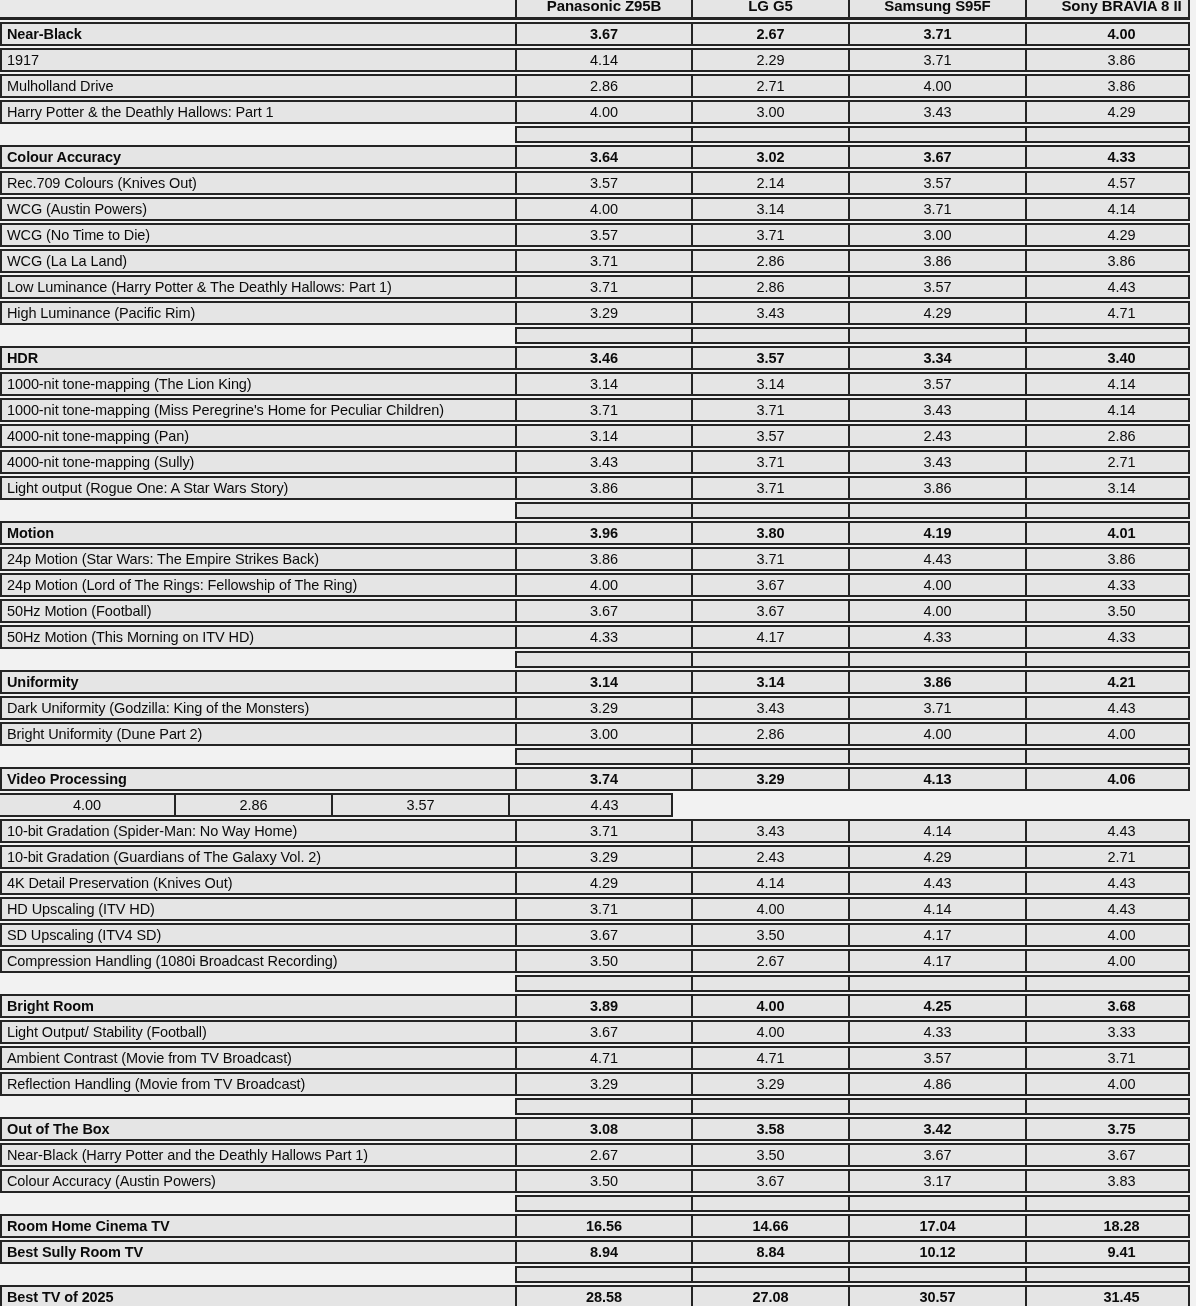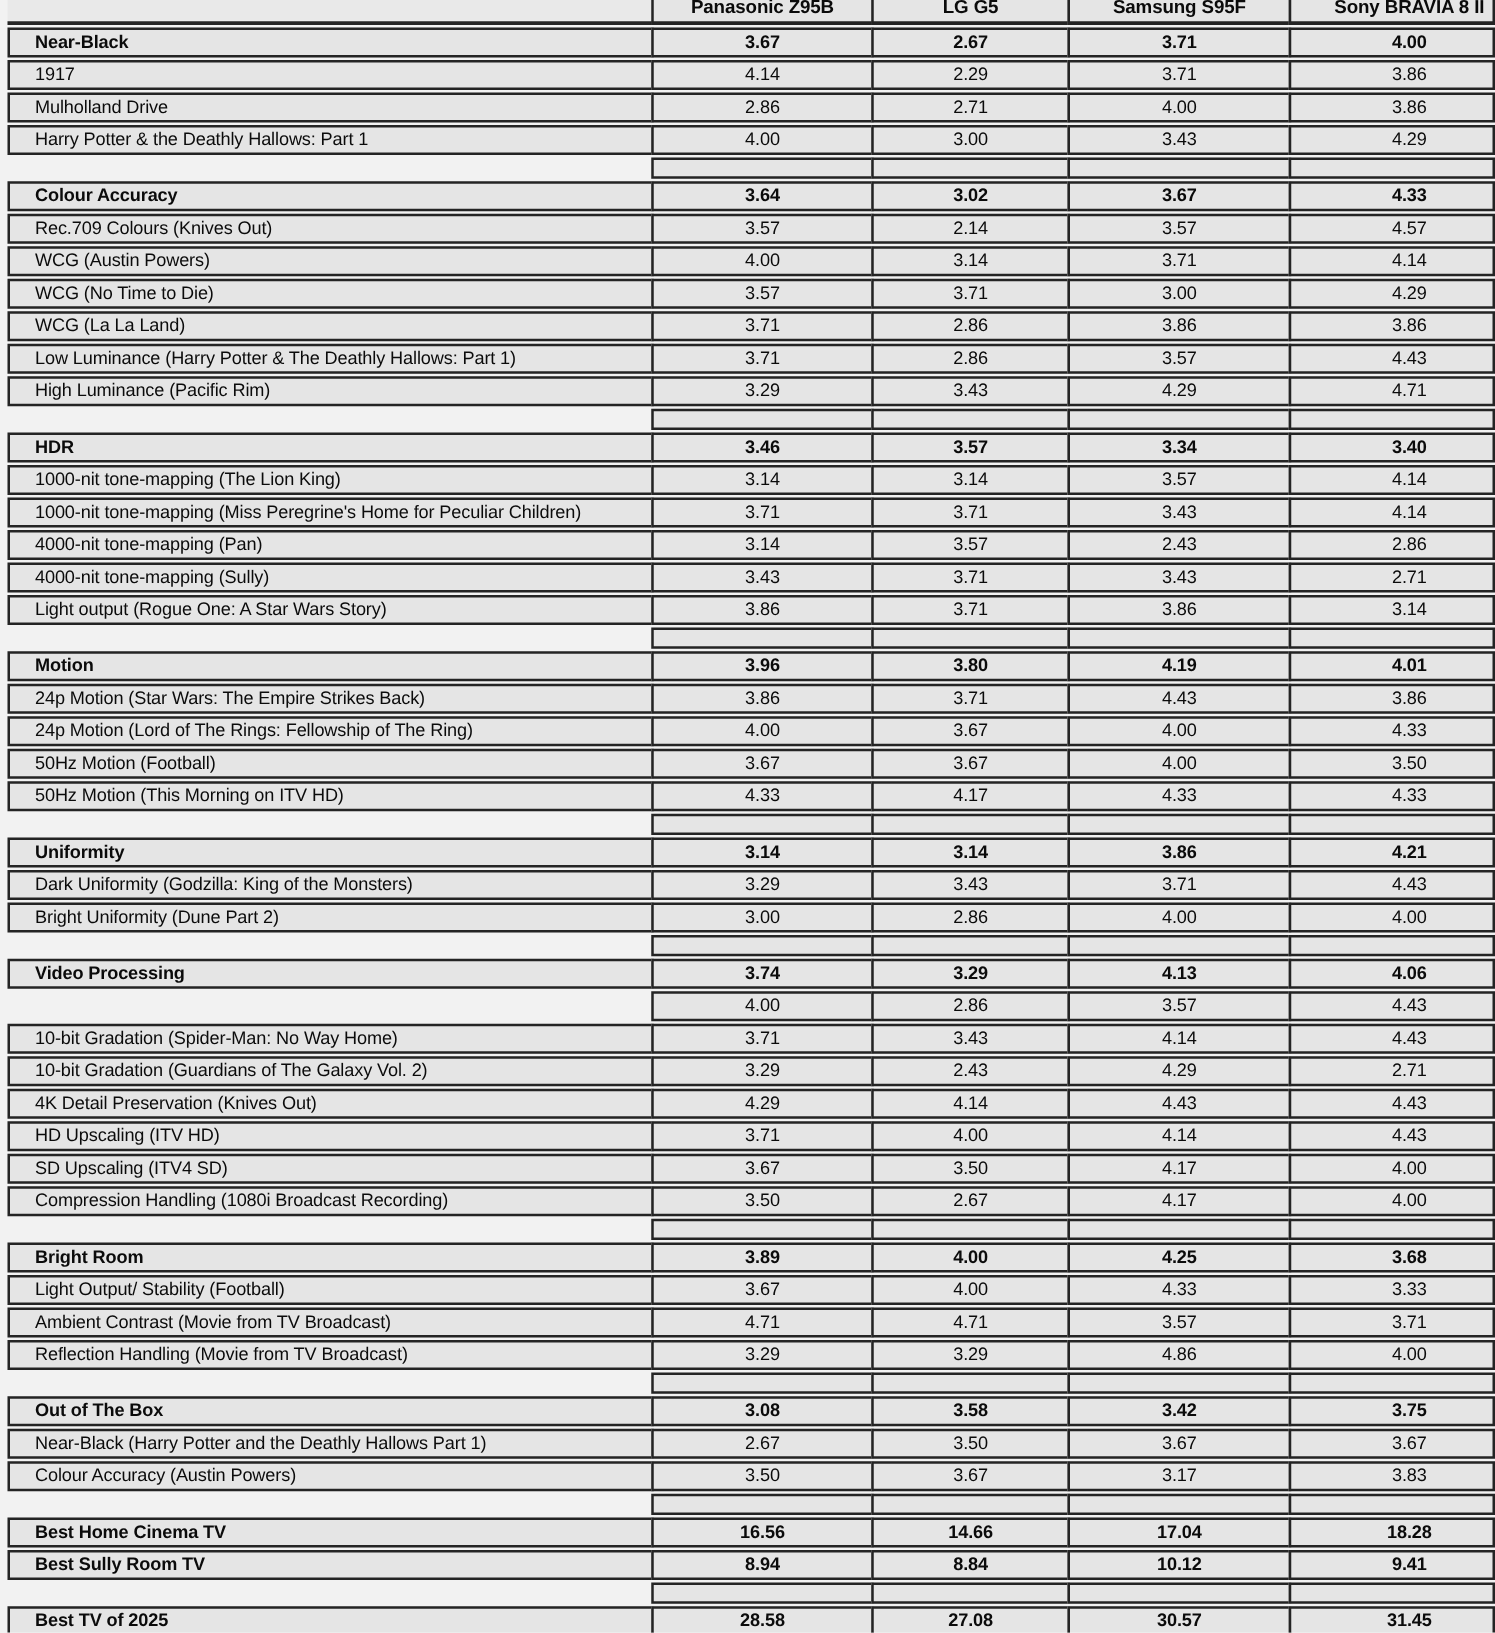--- a/index.html
+++ b/index.html
@@ -4,35 +4,35 @@
 <style>
   html, body { margin: 0; padding: 0; }
   body {
     width: 1196px; height: 1306px; overflow: hidden;
     background: #f2f2f2;
     font-family: "Liberation Sans", sans-serif;
     color: #0b0b0b;
   }
   #grid { position: relative; width: 1196px; }
 
-  .row { display: flex; height: 24px; margin-top: 2px; justify-content: flex-end; }
+  .row { display: flex; height: 24px; margin-top: 2px; }
   .row.header { height: 20px; margin-top: 0; }
   .row.spacer { height: 17px; }
 
   .cell {
     box-sizing: border-box;
     background: #e5e5e5;
     border: 2px solid #242424;
     display: flex; align-items: center;
     overflow: hidden;
     font-size: 14.5px;
     letter-spacing: -0.1px;
     white-space: nowrap;
   }
-  .lab { width: 517px; padding-left: 20px; }
+  .lab { width: 517px; padding-left: 5px; }
   .val { justify-content: center; }
   .c0 { width: 178px; margin-left: -2px; }
   .c1 { width: 159px; margin-left: -2px; }
   .c2 { width: 179px; margin-left: -2px; }
   .c3 { width: 165px; margin-left: -2px; padding-left: 28px; }
 
   .row.section .cell { font-weight: 700; }
 
   
   .ghost { background: transparent; border-color: transparent; }
@@ -395,21 +395,21 @@
       <div class="cell val c3">3.83</div>
     </div>
     <div class="row spacer">
       <div class="cell lab ghost"></div>
       <div class="cell val c0"></div>
       <div class="cell val c1"></div>
       <div class="cell val c2"></div>
       <div class="cell val c3"></div>
     </div>
     <div class="row section">
-      <div class="cell lab">Best Home Cinema TV</div>
+      <div class="cell lab">Room Home Cinema TV</div>
       <div class="cell val c0">16.56</div>
       <div class="cell val c1">14.66</div>
       <div class="cell val c2">17.04</div>
       <div class="cell val c3">18.28</div>
     </div>
     <div class="row section">
       <div class="cell lab">Best Sully Room TV</div>
       <div class="cell val c0">8.94</div>
       <div class="cell val c1">8.84</div>
       <div class="cell val c2">10.12</div>

